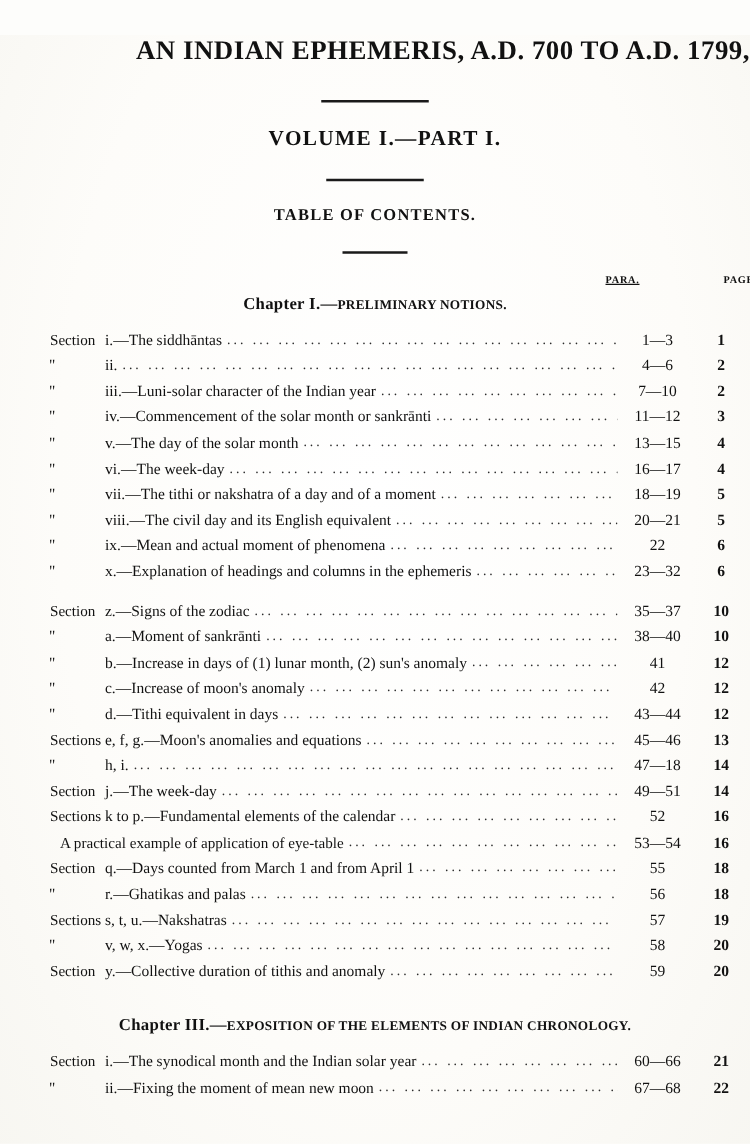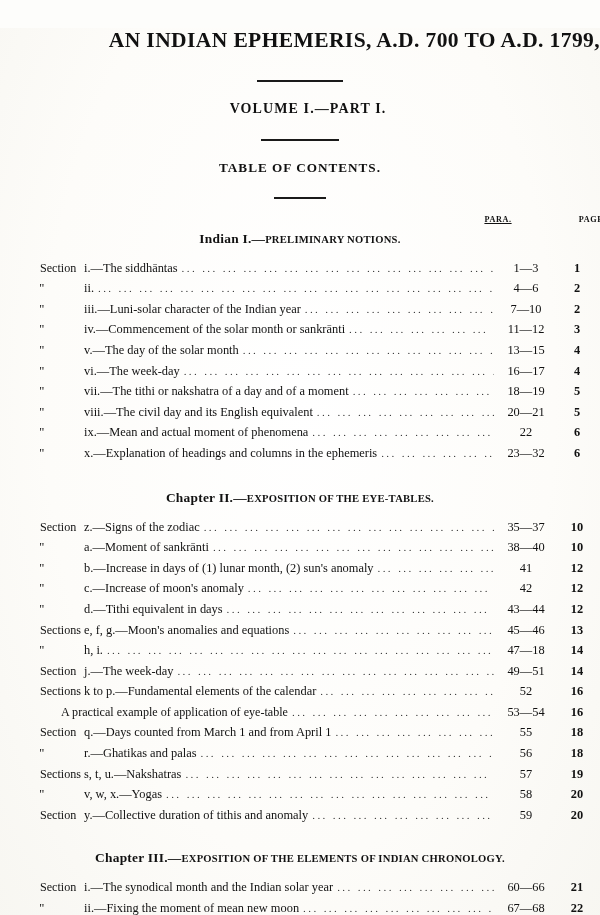--- a/index.html
+++ b/index.html
@@ -39,21 +39,21 @@
     height: 2px;
     background: #1a1a1a;
     margin: 0 auto;
   }
   .rule.r1 { margin-top: 27px; }
   .rule.r2 { margin-top: 22px; width: 78px; height: 1.6px; }
   .rule.r3 { margin-top: 21px; width: 52px; height: 2px; }
 
   .volume {
     text-align: center;
-    font-size: 14px;
+    font-size: 17px;
     font-weight: bold;
     letter-spacing: 1.1px;
     margin-top: 19px;
     margin-left: 16px;
   }
   .toc-title {
     text-align: center;
     font-size: 13.2px;
     font-weight: bold;
     letter-spacing: 1.0px;
@@ -150,21 +150,21 @@
     flex: 0 0 46px;
     width: 46px;
     text-align: center;
     font-size: 12.4px;
     font-weight: bold;
   }
   .row .para { letter-spacing: 0px; }
   .row.fullstart .sec-label {
     width: auto;
     flex: 0 0 auto;
-    padding-left: 61px;
+    padding-left: 48px;
   }
 </style>
 </head>
 <body>
 
 <div class="page">
 
   <div class="title">AN INDIAN EPHEMERIS, A.D. 700 TO A.D. 1799,</div>
 
   <div class="rule r1"></div>
@@ -176,21 +176,21 @@
   <div class="toc-title">TABLE OF CONTENTS.</div>
 
   <div class="rule r3"></div>
 
   <div class="colheads">
     <div class="para-h">PARA.</div>
     <div class="page-h">PAGE</div>
   </div>
 
   <div id="chapters-container">
-      <div class="chapter ch1"><span class="big">Indian I.—</span><span class="sc">Preliminary Notions.</span></div>
+      <div class="chapter ch1"><span class="big">Chapter I.—</span><span class="sc">Preliminary Notions.</span></div>
       <div class="entries">
         <div class="row">
           <div class="sec-label">Section</div>
           <div class="num">i.</div>
           <div class="desc">—The siddhāntas</div>
           <div class="leader"> ... ... ... ... ... ... ... ... ... ... ... ... ... ... ... ... ... ... ... ... ... ... ... ... ... ... ... ... ... ... ... ... ... ... ... ... ... ... ... ... </div>
           <div class="para">1—3</div>
           <div class="page-col">1</div>
         </div>
         <div class="row">
@@ -258,21 +258,20 @@
         </div>
         <div class="row">
           <div class="sec-label ditto">"</div>
           <div class="num">x.</div>
           <div class="desc">—Explanation of headings and columns in the ephemeris</div>
           <div class="leader"> ... ... ... ... ... ... ... ... ... ... ... ... ... ... ... ... ... ... ... ... ... ... ... ... ... ... ... ... ... ... ... ... ... ... ... ... ... ... ... ... </div>
           <div class="para">23—32</div>
           <div class="page-col">6</div>
         </div>
       </div>
-      <div class="chapter ch2"><span class="big">Chapter II.—</span><span class="sc">Exposition of the Eye-tables.</span></div>
       <div class="entries">
         <div class="row">
           <div class="sec-label">Section</div>
           <div class="num">z.</div>
           <div class="desc">—Signs of the zodiac</div>
           <div class="leader"> ... ... ... ... ... ... ... ... ... ... ... ... ... ... ... ... ... ... ... ... ... ... ... ... ... ... ... ... ... ... ... ... ... ... ... ... ... ... ... ... </div>
           <div class="para">35—37</div>
           <div class="page-col">10</div>
         </div>
         <div class="row">

